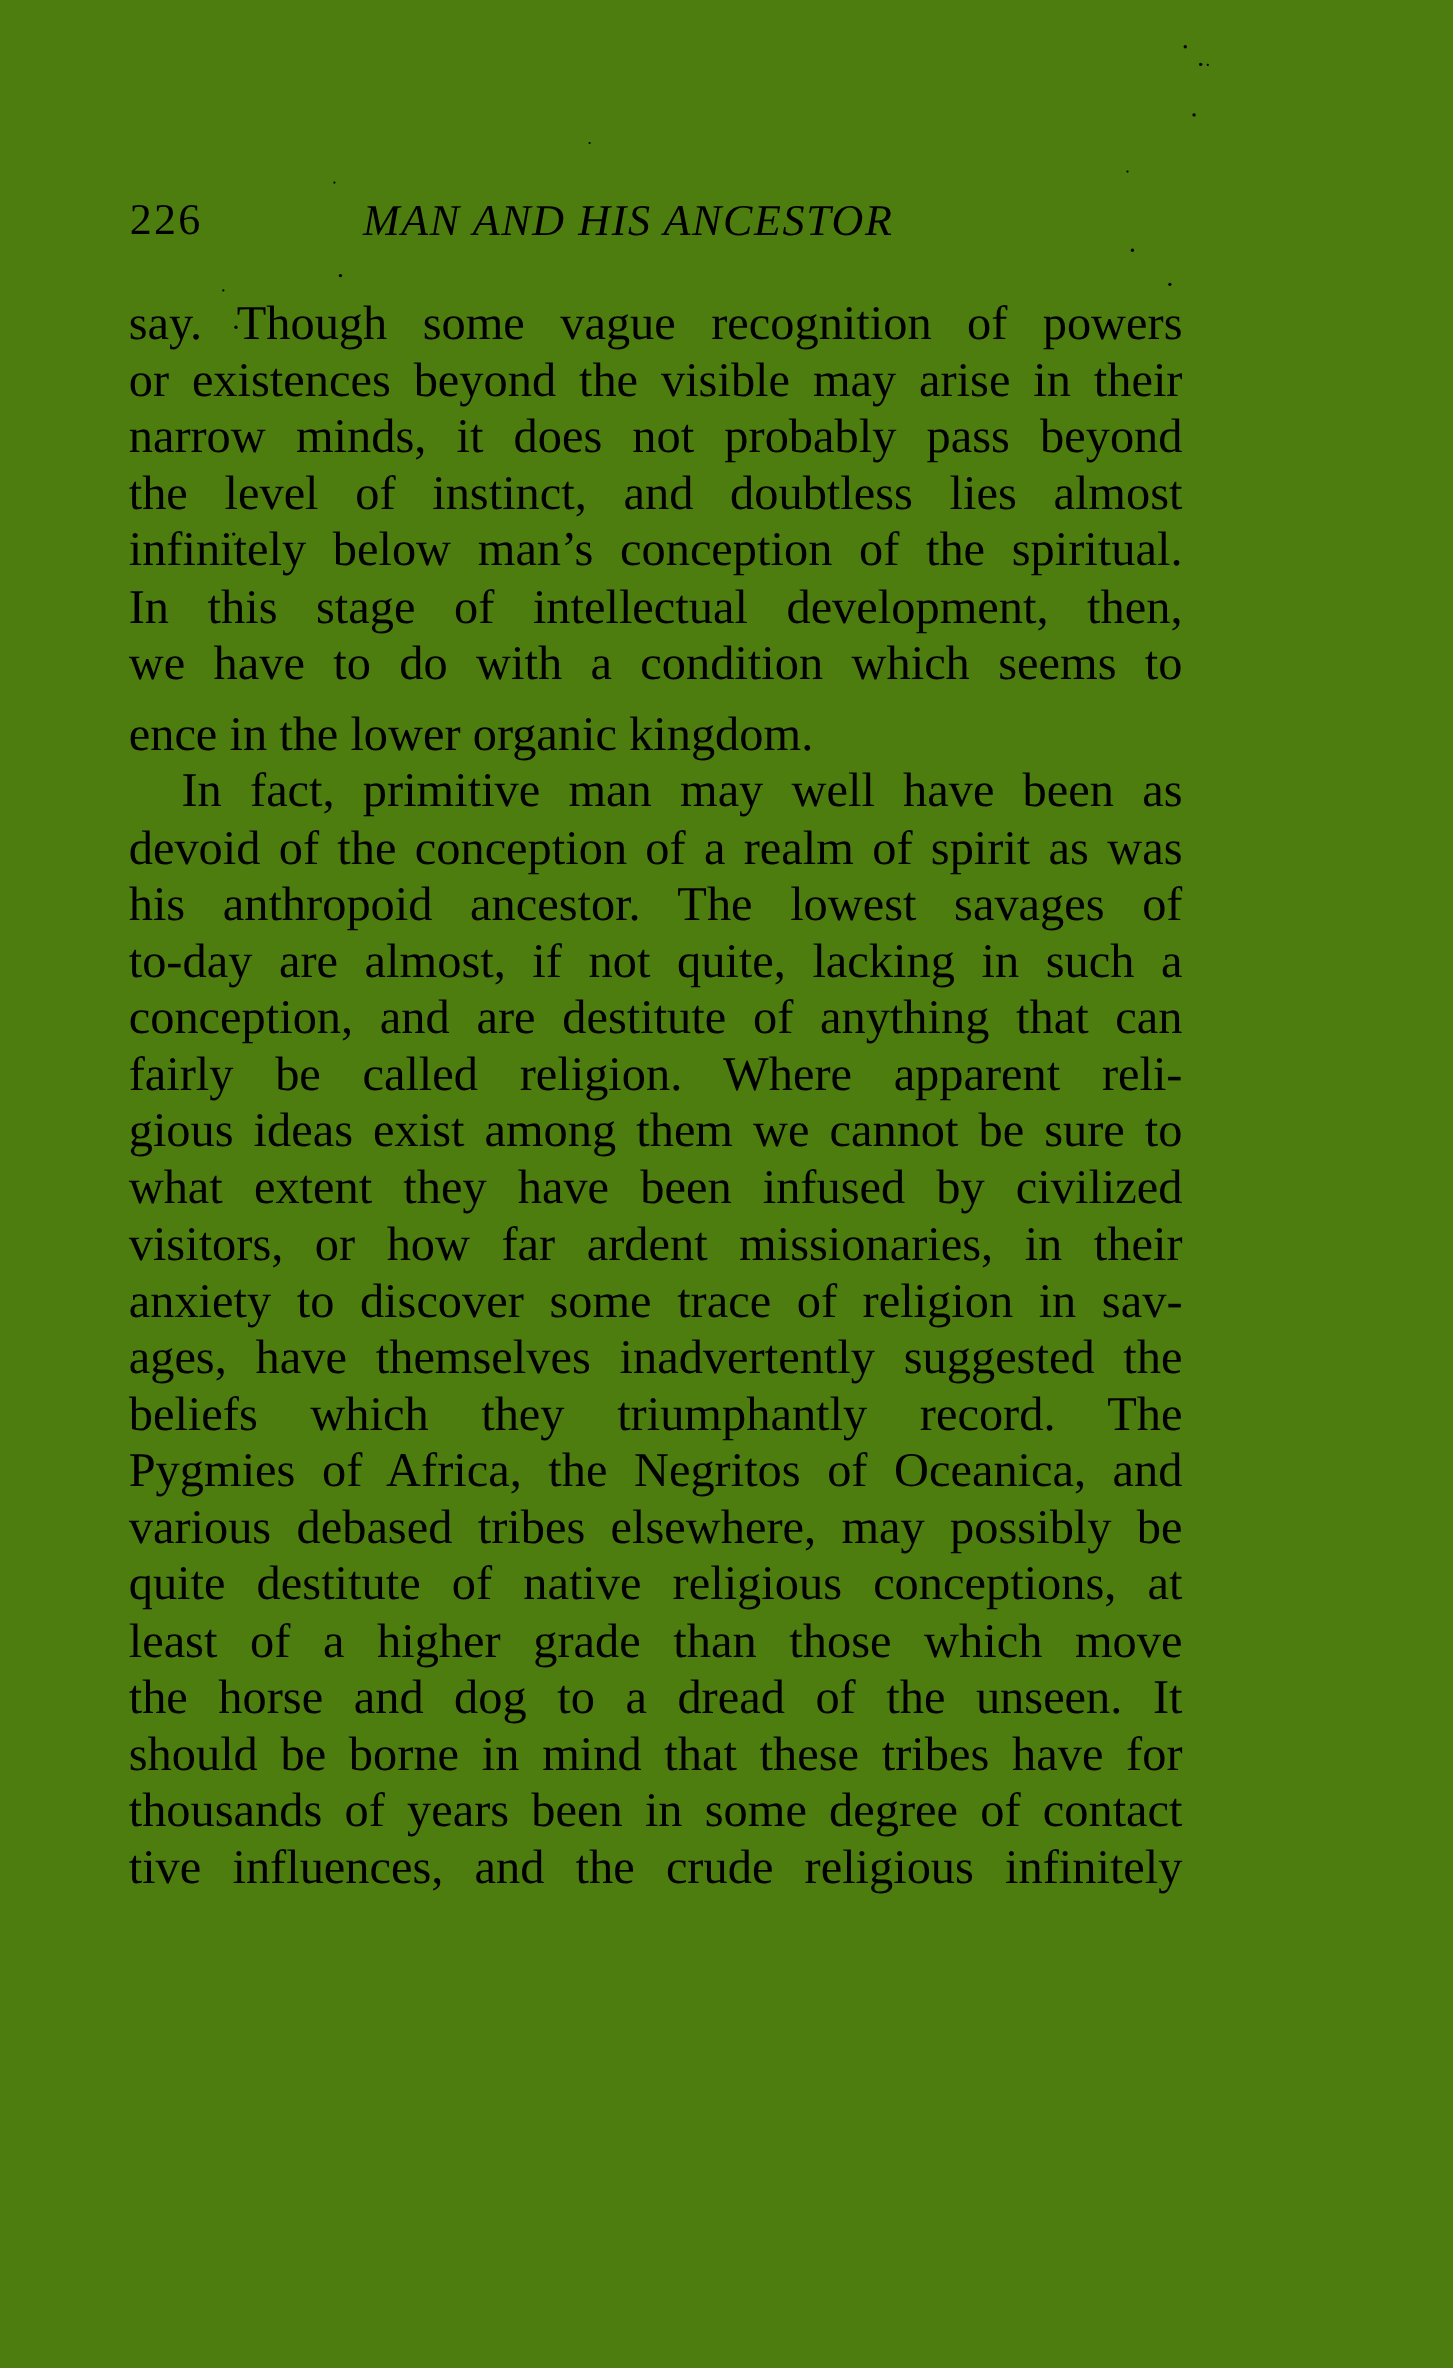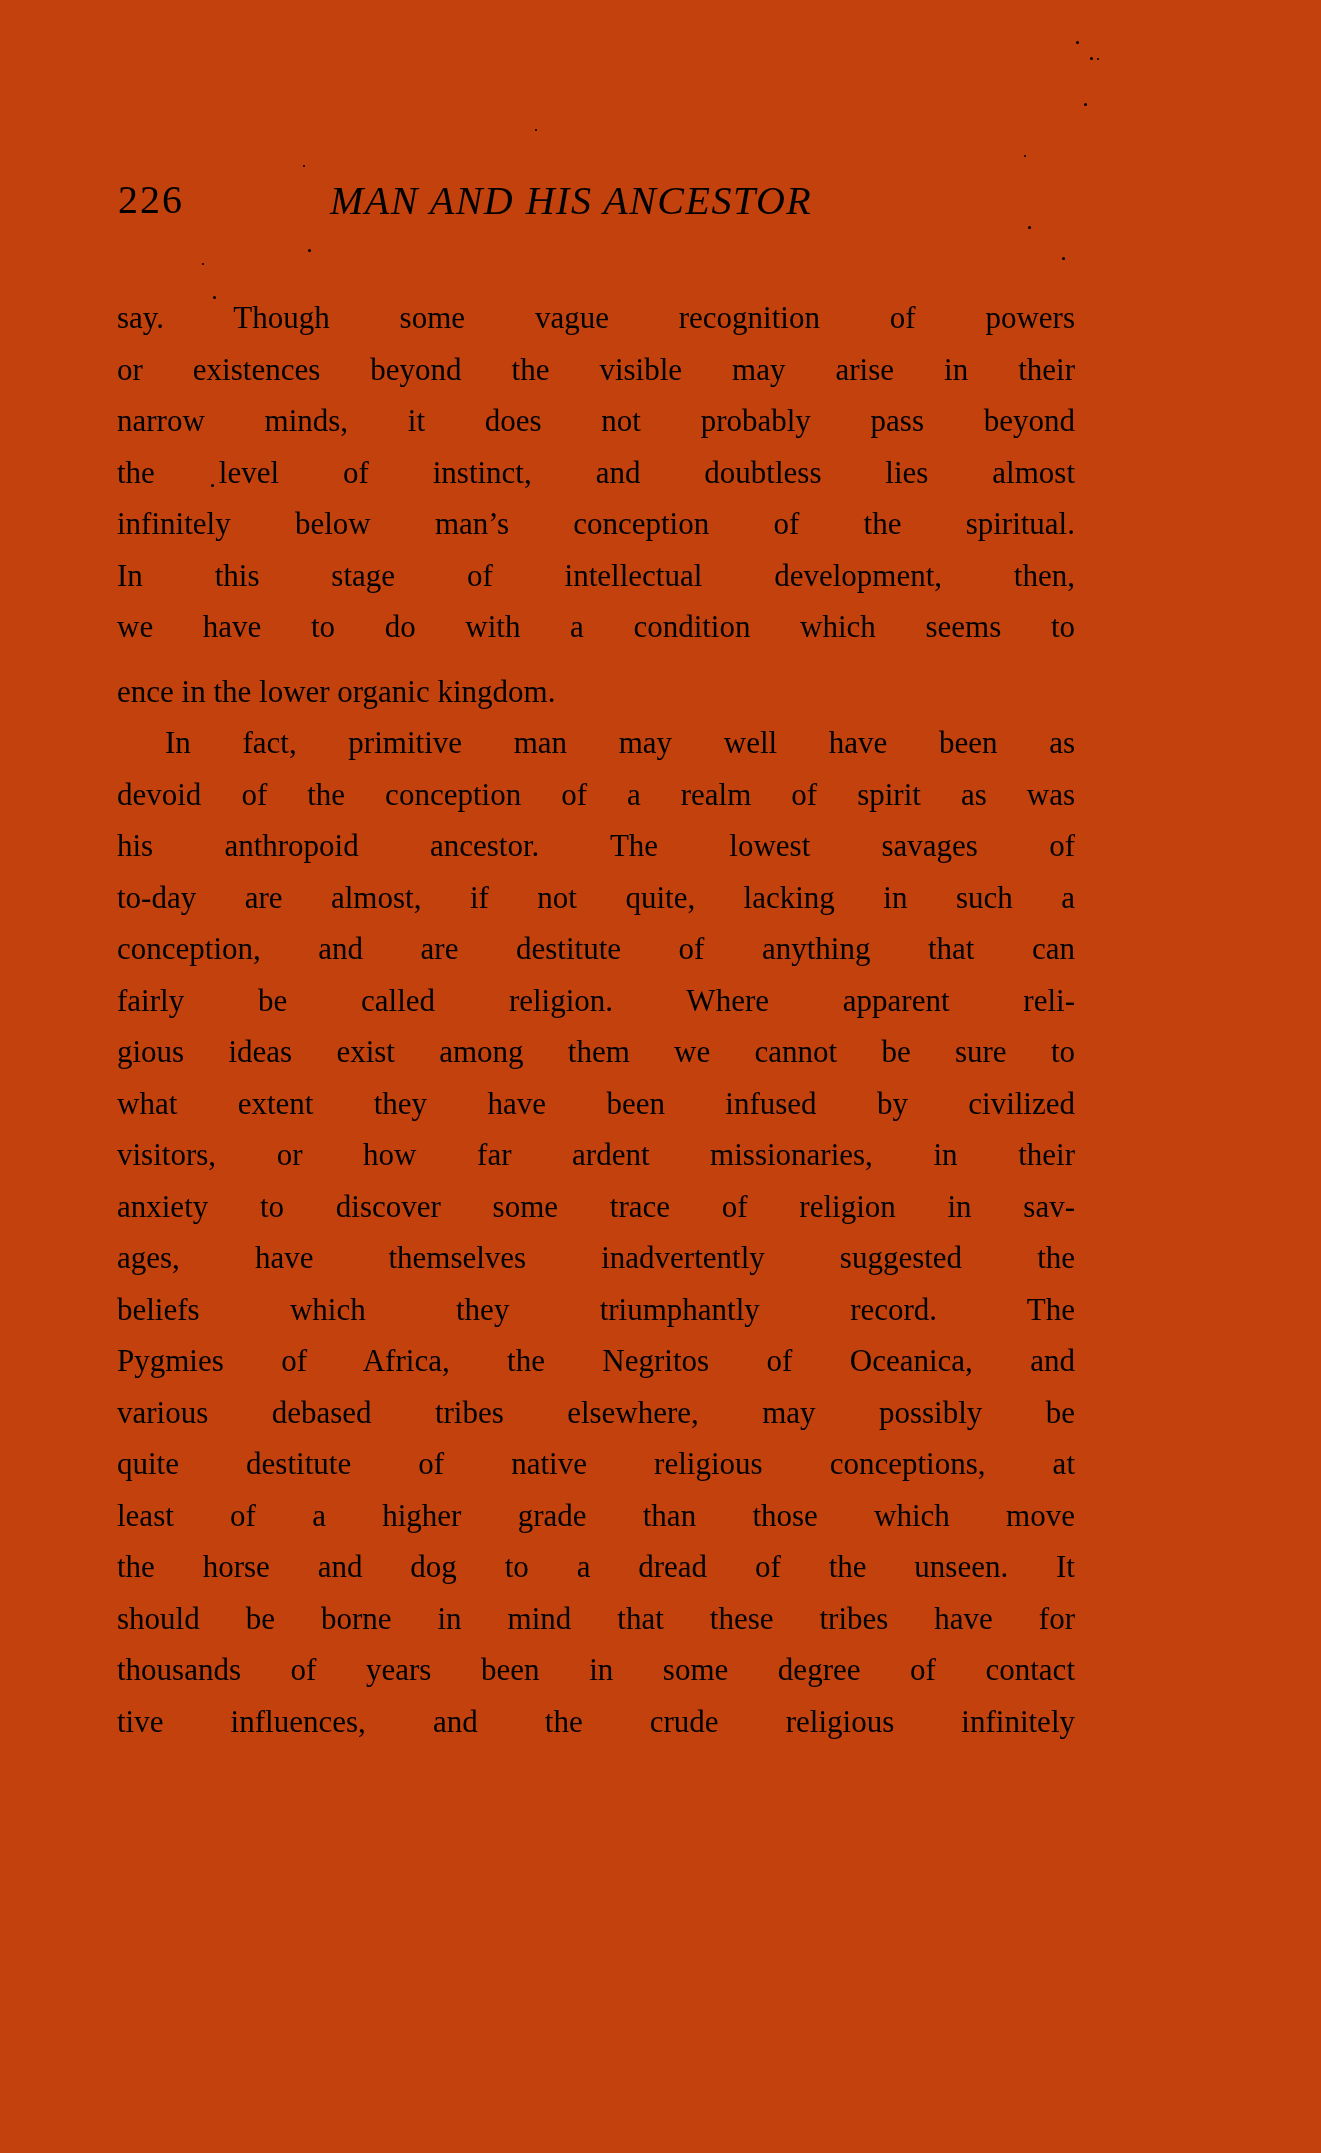--- a/index.html
+++ b/index.html
@@ -3,33 +3,33 @@
 <meta charset="utf-8">
 <style>
   html,body{margin:0;padding:0;}
   body{
     width:1321px;height:2153px;
     background:#ffffff;color:#000;
     position:relative;
     font-family:"Liberation Serif","DejaVu Serif",serif;
     overflow:hidden;
   }
-  .page{position:absolute;inset:0;overflow:hidden;background:#c2410c;}
+  .page{position:absolute;inset:0;overflow:hidden;background:#4d7c0f;}
   .pagenum{
     position:absolute;left:118px;top:180px;
     font-size:40px;line-height:40px;letter-spacing:2px;
   }
   .runhead{
     position:absolute;left:330px;top:184px;
     font-size:40px;line-height:34px;
     font-style:italic;letter-spacing:1.5px;white-space:nowrap;
   }
   .textblock{
-    position:absolute;left:117px;top:292px;width:958px;
-    font-size:31px;line-height:51.5px;
+    position:absolute;left:117px;top:268px;width:958px;
+    font-size:44px;line-height:51.5px;
   }
   .bl{
     text-align:justify;
     text-align-last:justify;
     height:51.5px;overflow:hidden;
   }
   .bl.pend{text-align-last:left;margin-top:13px;}
   .bl.indent{text-indent:48px;}
   .speck{position:absolute;background:#000;border-radius:50%;}
 </style>

